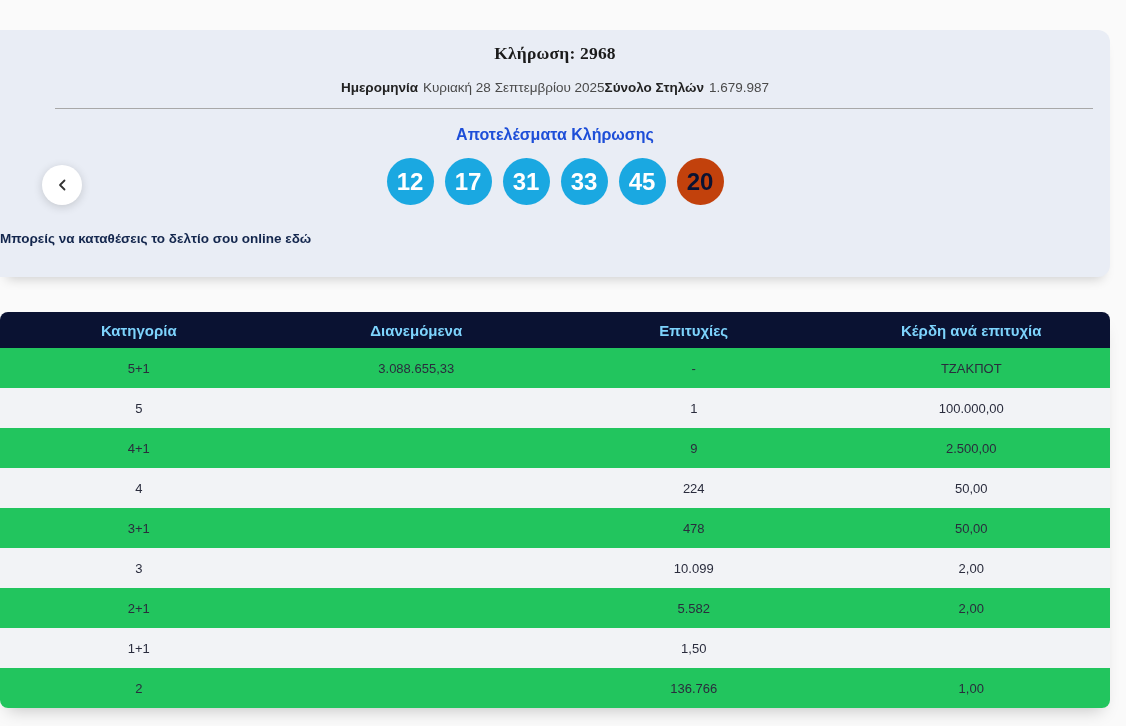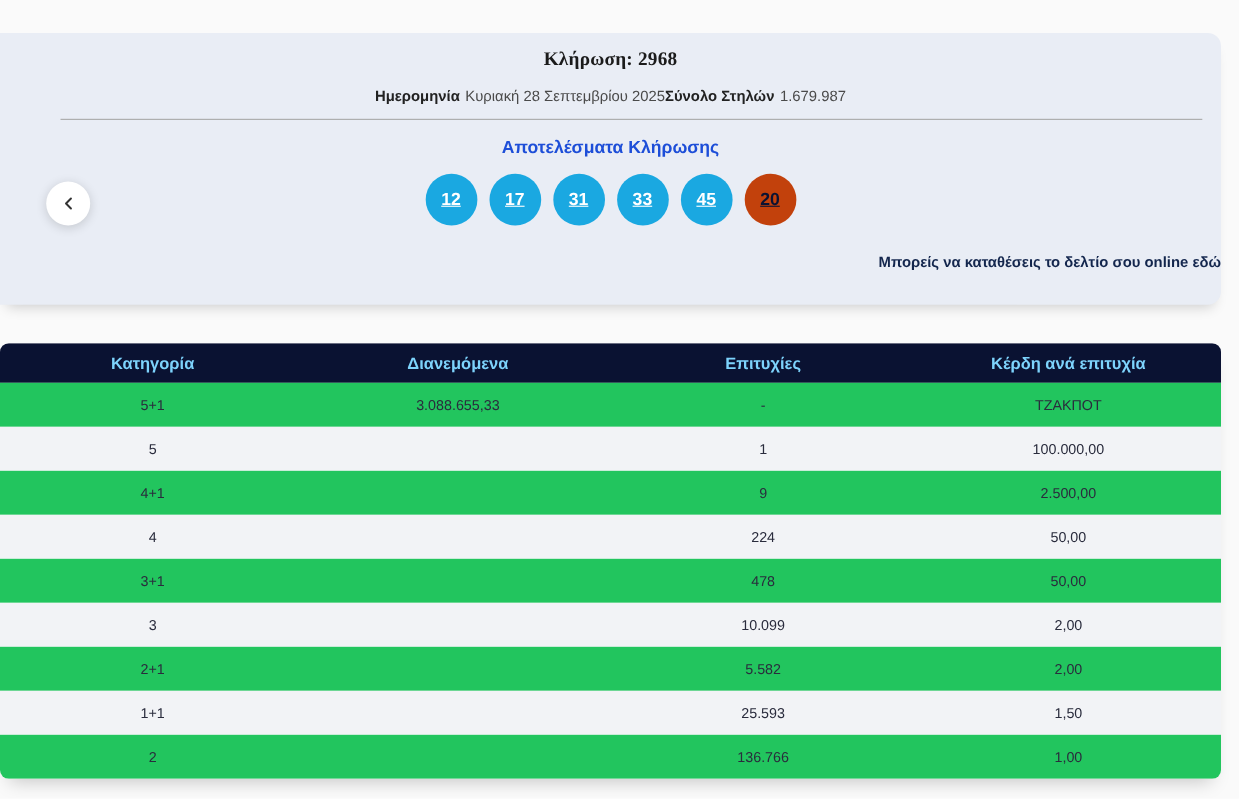--- a/index.html
+++ b/index.html
@@ -55,27 +55,27 @@
     margin-top: 14px;
     display: flex;
     justify-content: center;
     align-items: center;
     gap: 11px;
   }
   .ball {
     width: 47px; height: 47px;
     border-radius: 50%;
     display: flex; align-items: center; justify-content: center;
-    font-size: 16px; font-weight: bold;
-    background: #1aa8e1; color: #ffffff; text-decoration: underline;
+    font-size: 24px; font-weight: bold;
+    background: #1aa8e1; color: #ffffff;
   }
   .ball.bonus { background: #c2410c; color: #0a1232; }
   .deposit-link {
     margin-top: 26px;
-    text-align: right;
+    text-align: left;
     font-size: 13.5px;
     font-weight: bold;
     color: #13264d;
     cursor: pointer;
   }
 
   
   .prev-btn {
     position: absolute;
     left: 42px; top: 165px;
@@ -214,21 +214,20 @@
         </div>
         <div class="t-row">
           <div class="t-cell">2+1</div>
           <div class="t-cell"></div>
           <div class="t-cell">5.582</div>
           <div class="t-cell">2,00</div>
         </div>
         <div class="t-row alt">
           <div class="t-cell">1+1</div>
           <div class="t-cell"></div>
-          <div class="t-cell">25.593</div>
           <div class="t-cell">1,50</div>
         </div>
         <div class="t-row">
           <div class="t-cell">2</div>
           <div class="t-cell"></div>
           <div class="t-cell">136.766</div>
           <div class="t-cell">1,00</div>
         </div>
       </div>
   </section>

